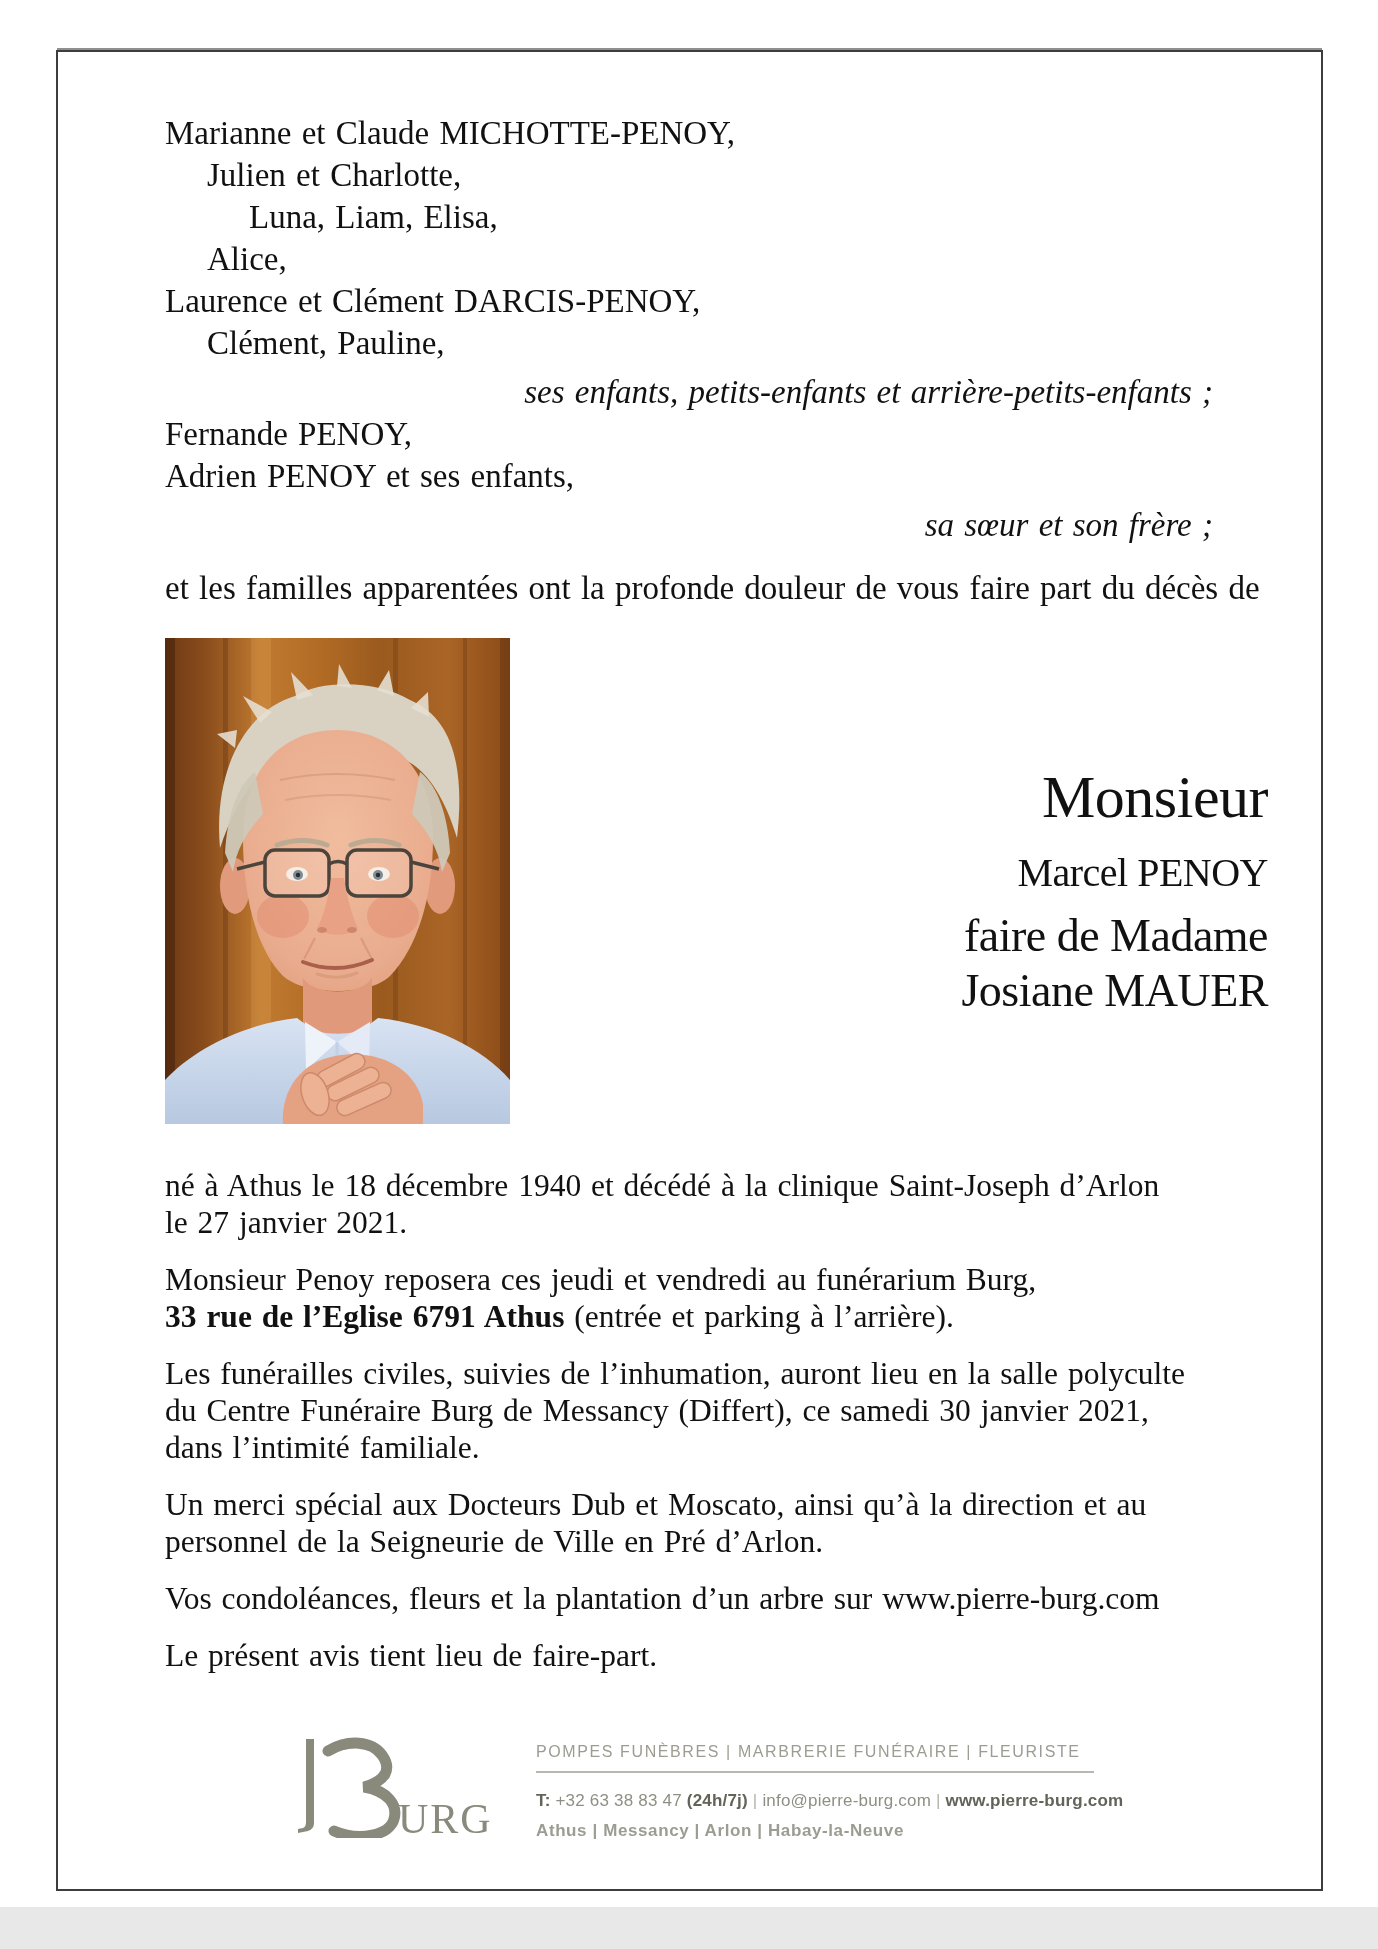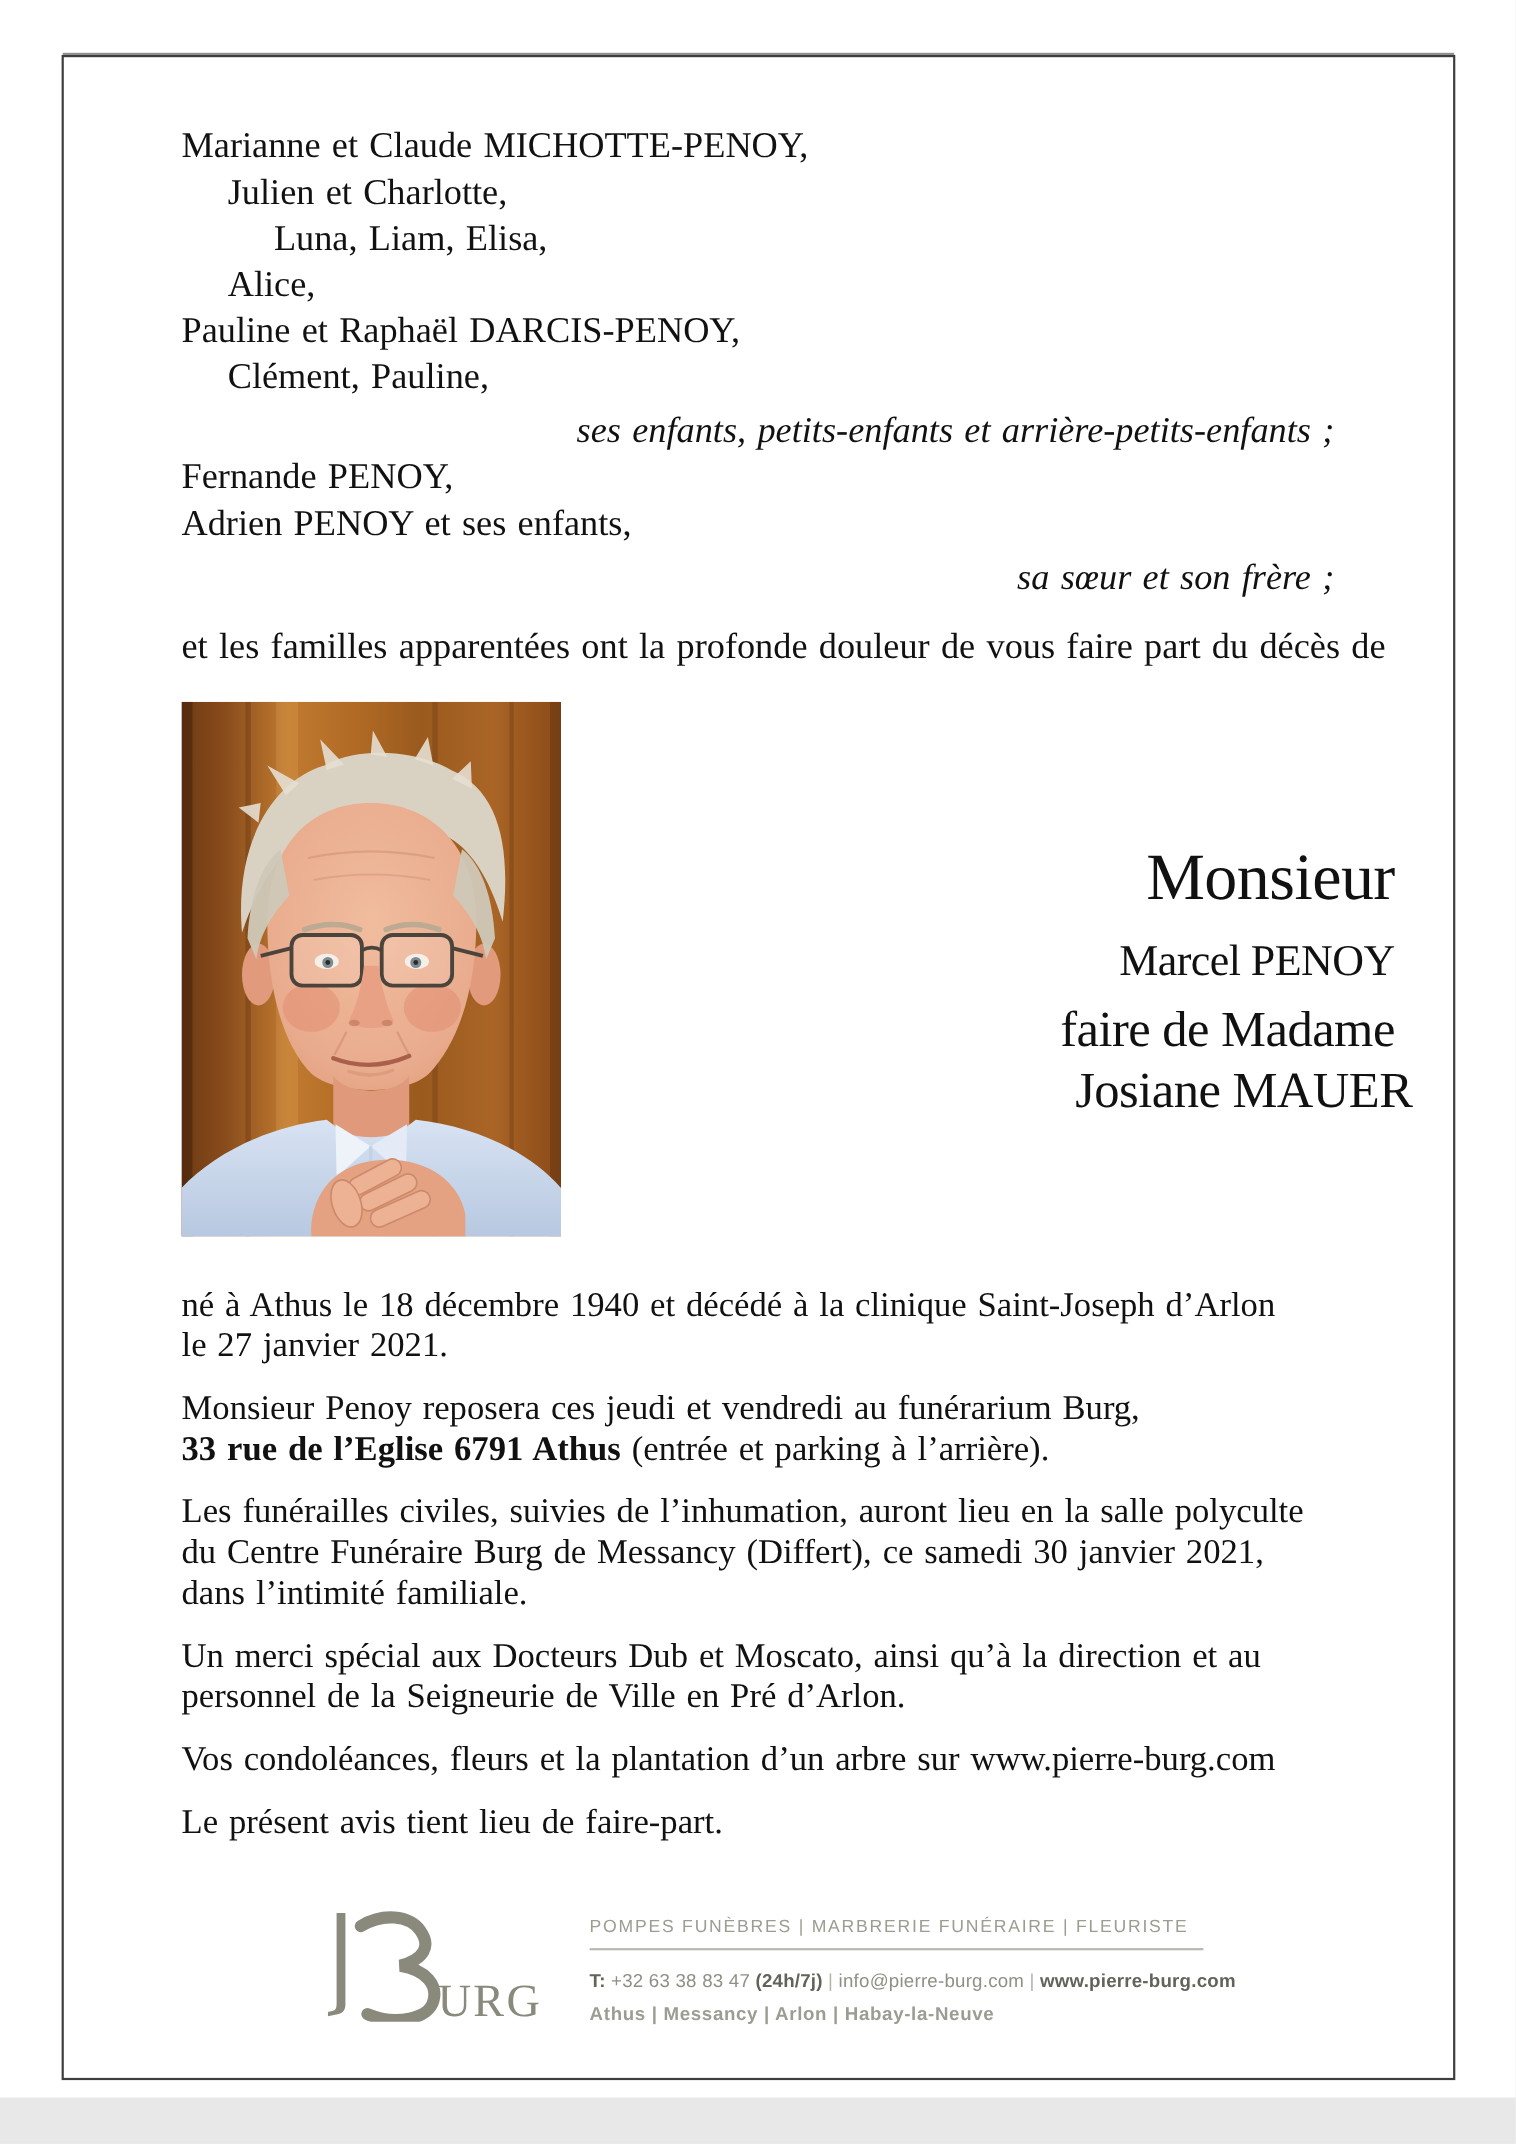--- a/index.html
+++ b/index.html
@@ -36,21 +36,21 @@
     position:absolute;left:165px;top:638px;width:345px;height:486px;
   }
   .portrait svg{display:block;width:100%;height:100%;}
 
   
   .titleblock{position:absolute;left:510px;top:0;width:758px;height:1100px;pointer-events:none;}
   .title-line{position:absolute;left:0;width:100%;text-align:right;font-weight:normal;letter-spacing:-0.5px;}
   .t-salutation{top:765px;font-size:60px;line-height:64px;}
   .t-name{top:839px;font-size:40px;line-height:68px;}
   .t-veuf{top:911px;font-size:46px;line-height:50px;}
-  .t-spouse{top:966px;font-size:46px;line-height:50px;padding-left:16px;}
+  .t-spouse{top:966px;font-size:46px;line-height:50px;}
 
   
   .bodytext{
     position:absolute;left:165px;top:1167px;width:1160px;
     font-size:31.5px;word-spacing:2px;
   }
   .bodytext .tline{line-height:37px;}
   .para{margin-top:20px;}
 
   
@@ -69,21 +69,21 @@
 <body>
 
 <div class="page">
   <div class="frame"></div>
 
   <div class="family">
       <div class="tline ">Marianne et Claude MICHOTTE-PENOY,</div>
       <div class="tline ind1">Julien et Charlotte,</div>
       <div class="tline ind2">Luna, Liam, Elisa,</div>
       <div class="tline ind1">Alice,</div>
-      <div class="tline ">Pauline et Raphaël DARCIS-PENOY,</div>
+      <div class="tline ">Laurence et Clément DARCIS-PENOY,</div>
       <div class="tline ind1">Clément, Pauline,</div>
       <div class="tline itr mt7">ses enfants, petits-enfants et arrière-petits-enfants ;</div>
       <div class="tline ">Fernande PENOY,</div>
       <div class="tline ">Adrien PENOY et ses enfants,</div>
       <div class="tline itr mt7">sa sœur et son frère ;</div>
       <div class="tline mt21">et les familles apparentées ont la profonde douleur de vous faire part du décès de</div>
     </div>
 
   <div class="portrait">
     <svg viewBox="0 0 345 486" preserveAspectRatio="none">

